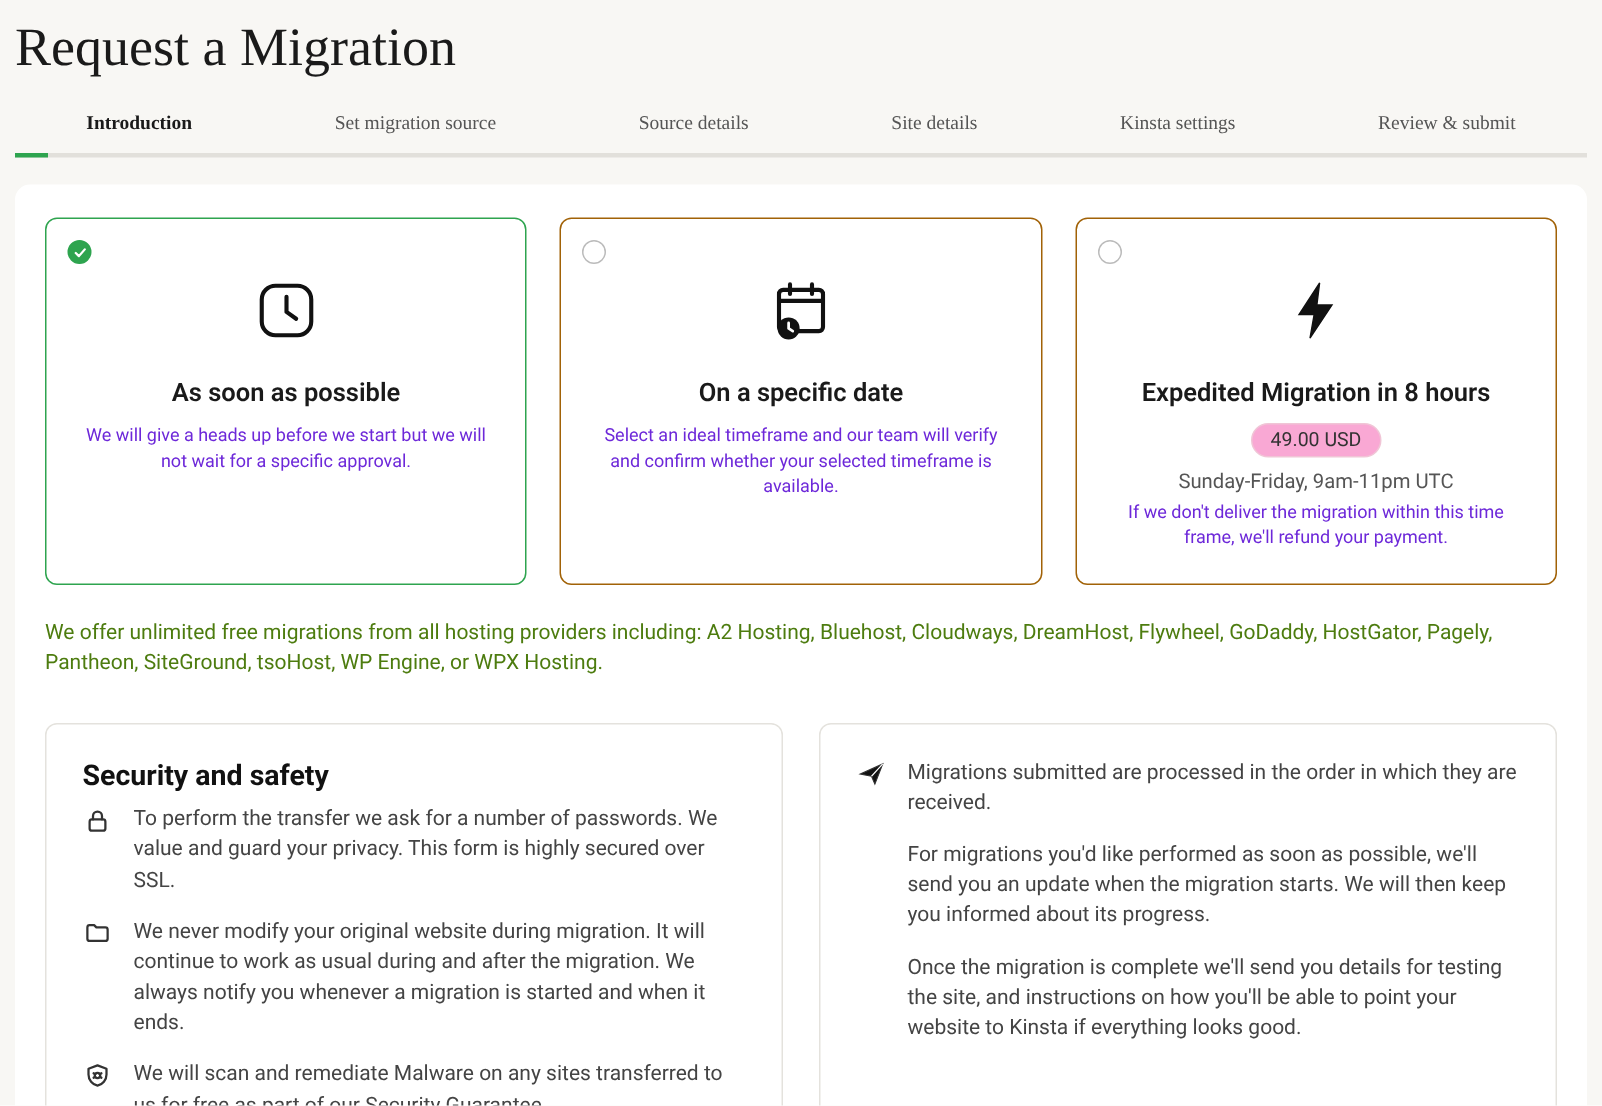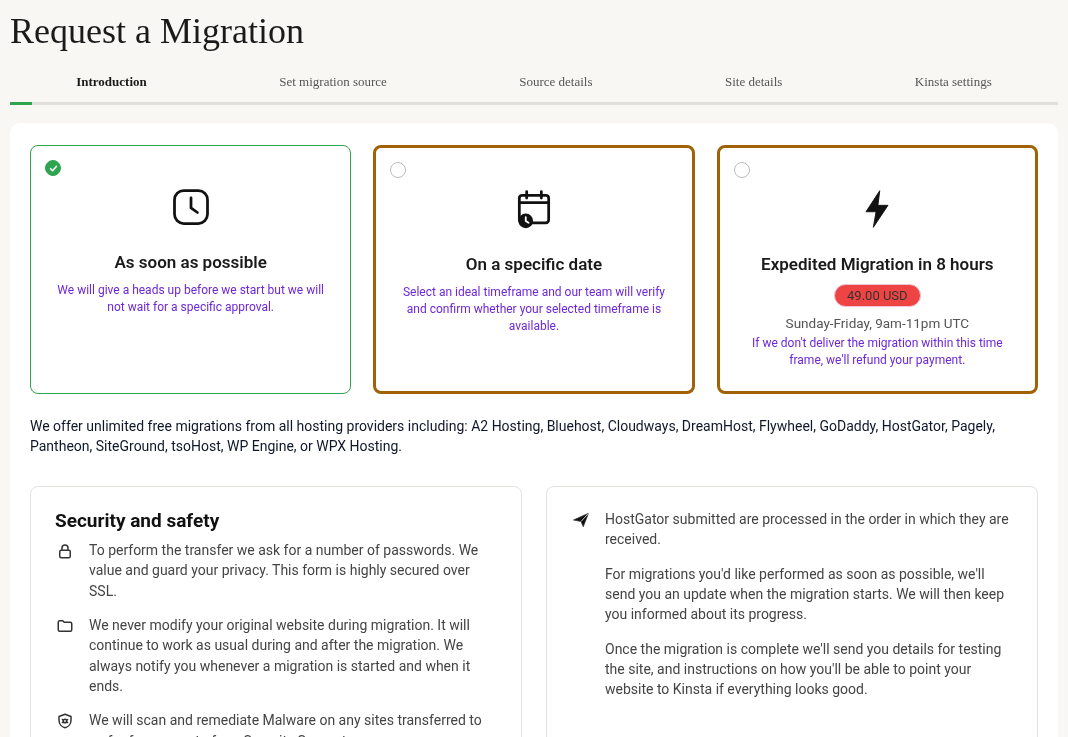--- a/index.html
+++ b/index.html
@@ -50,21 +50,21 @@
     border-radius: 10px;
     margin: 18px 10px 0 10px;
     padding: 22px 20px 10px 20px;
   }
   .options {
     display: grid;
     grid-template-columns: repeat(3, 1fr);
     gap: 22px;
   }
   .option {
-    border: 3px solid #a16207;
+    border: 1px solid #a16207;
     border-radius: 8px;
     padding: 18px 18px 22px 18px;
     text-align: center;
     cursor: pointer;
     position: relative;
     min-height: 238px;
     background: #fff;
   }
   .option.selected { border: 1.5px solid #2ea44f; }
   .radio {
@@ -94,35 +94,35 @@
     color:#1a1a1a;
   }
   .option-desc {
     font-size: 12px;
     color: #6d28d9;
     line-height: 1.4;
   }
   .price-badge {
     display:inline-block;
     border: 1px solid #f0c5d6;
-    background: #ef4444;
+    background: #f9a8d4;
     color: #333;
     border-radius: 14px;
     padding: 3px 12px;
     font-size: 13px;
     margin-bottom: 8px;
   }
   .option-sub {
     font-size: 13.5px;
     color:#555;
     margin-bottom:4px;
   }
   .intro-note {
     font-size: 14px;
-    color: #0f172a;
+    color: #4d7c0f;
     line-height: 1.45;
     margin: 22px 0 30px 0;
   }
   .info-row {
     display:grid;
     grid-template-columns: 1fr 1fr;
     gap: 24px;
   }
   .info-card {
     border: 1px solid #e4e2dd;
@@ -159,20 +159,21 @@
 <body>
 
 <h1 class="page-title">Request a Migration</h1>
 
 <div class="tabs">
   <div class="tab active">Introduction</div>
   <div class="tab">Set migration source</div>
   <div class="tab">Source details</div>
   <div class="tab">Site details</div>
   <div class="tab">Kinsta settings</div>
+  <div class="tab">Review &amp; submit</div>
 </div>
 <div class="progress-track">
   <div class="progress-fill"></div>
 </div>
 
 <div class="main-card">
 
   <div class="options">
 
     <div class="option selected">
@@ -262,21 +263,21 @@
     <div class="info-card">
 
       <div class="info-item">
         <span class="info-icon">
           <svg viewBox="0 0 24 24" fill="#111">
               <path d="M2 12 L22 3 L15 21 L12 14 Z"></path>
               <path d="M12 14 L22 3" stroke="#fff" stroke-width="1"></path>
             </svg>
         </span>
         <div class="info-text">
-          <p>HostGator submitted are processed in the order in which they are received.</p>
+          <p>Migrations submitted are processed in the order in which they are received.</p>
           <p>For migrations you'd like performed as soon as possible, we'll send you an update when the migration starts. We will then keep you informed about its progress.</p>
           <p>Once the migration is complete we'll send you details for testing the site, and instructions on how you'll be able to point your website to Kinsta if everything looks good.</p>
         </div>
       </div>
     </div>
 
   </div>
 
 </div>
 

